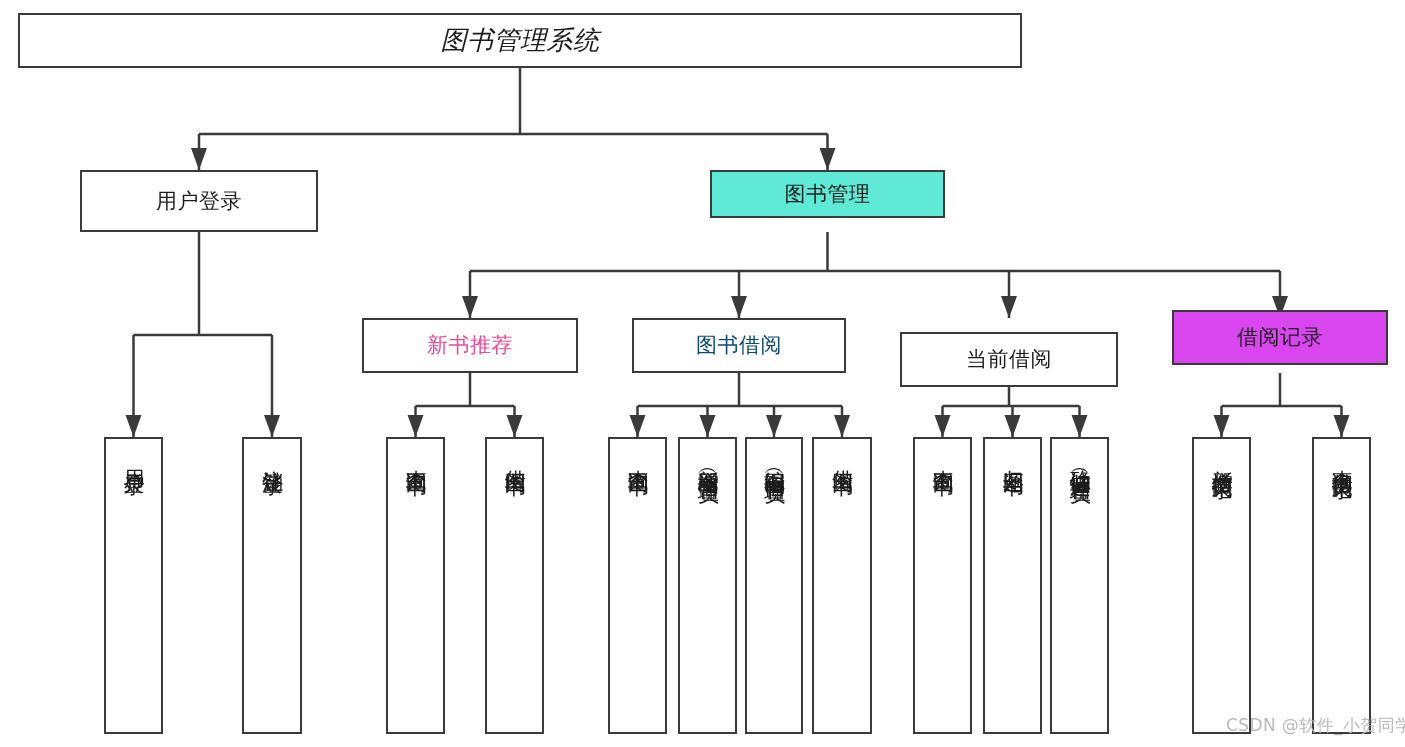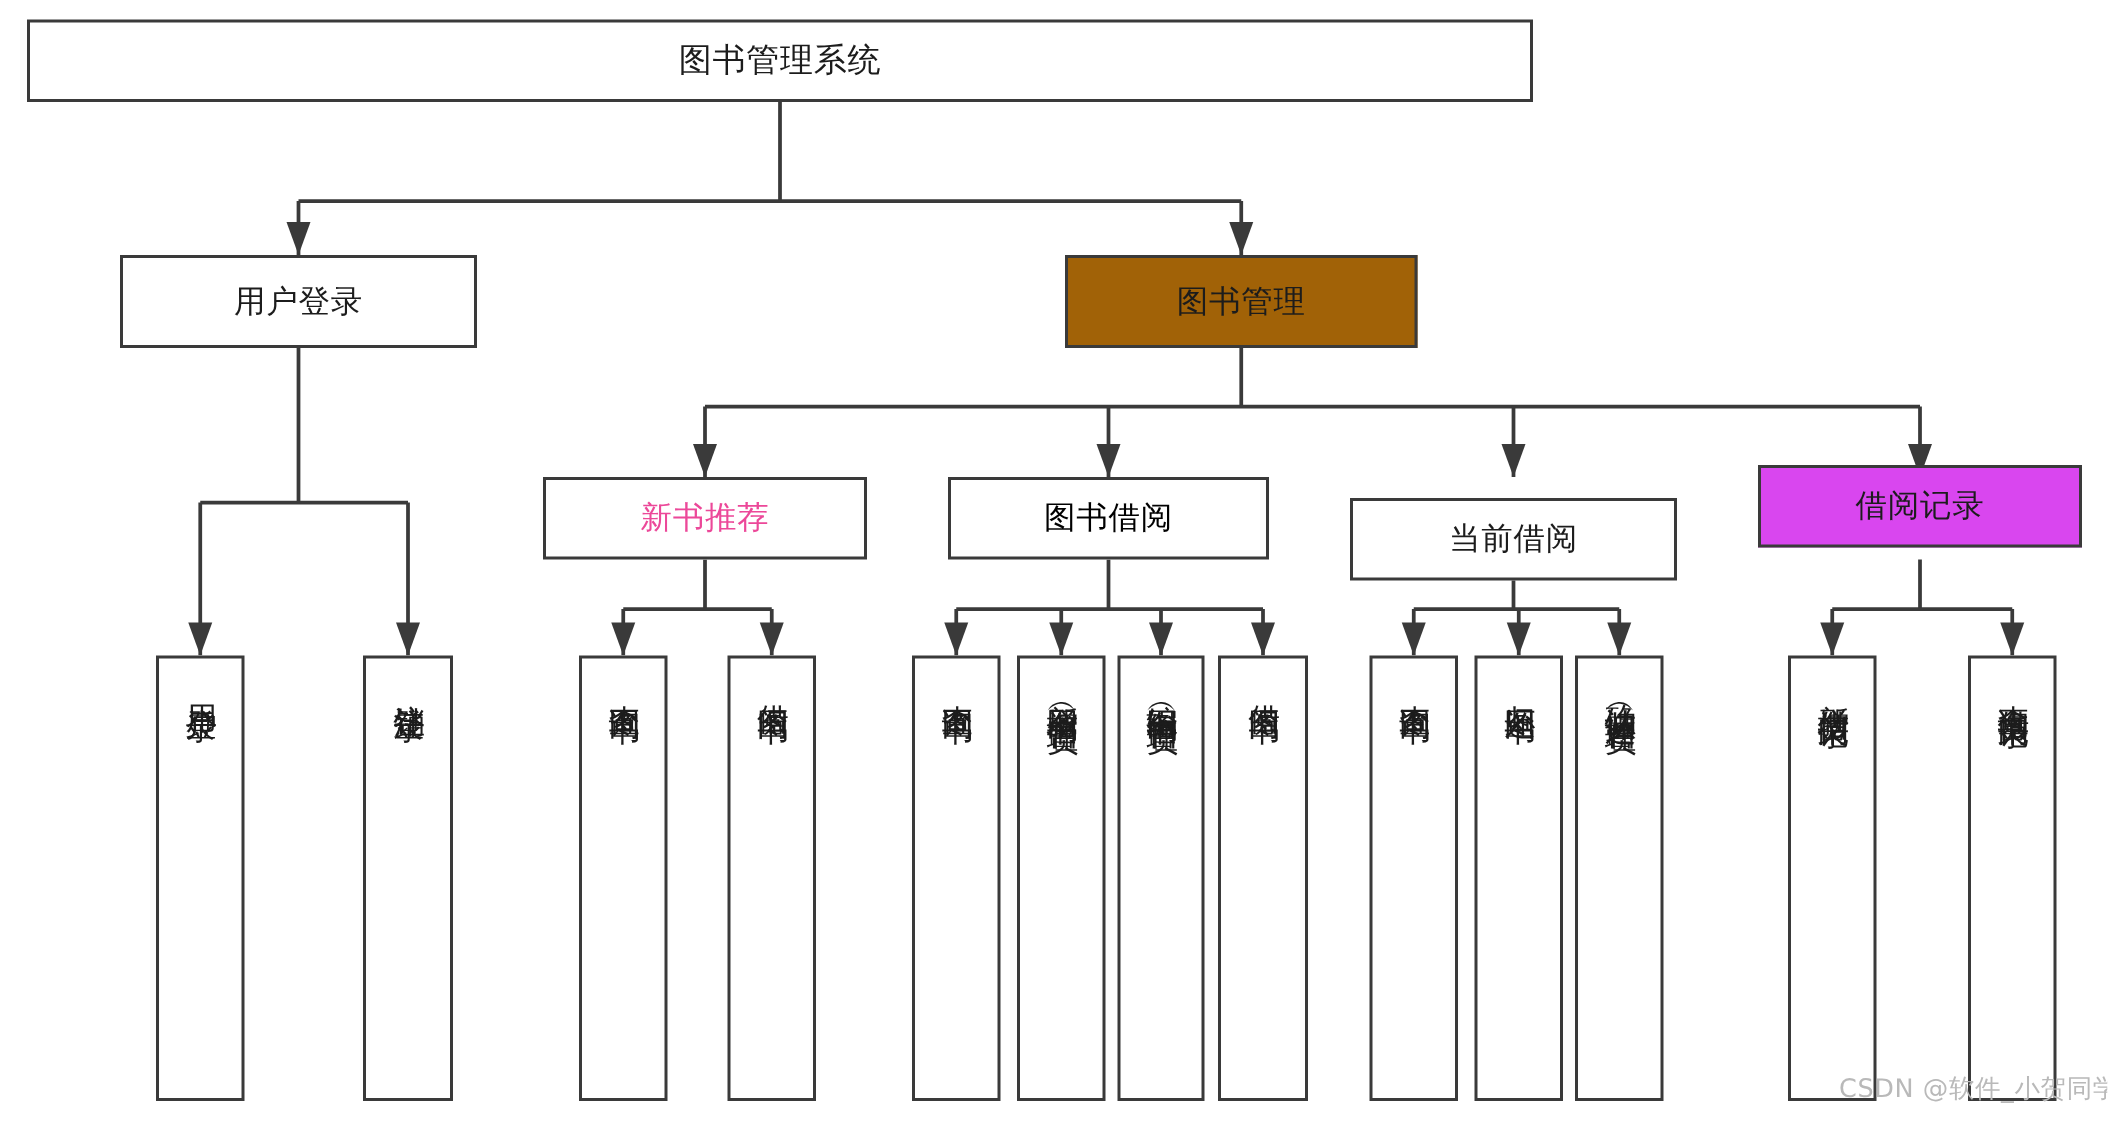--- a/index.html
+++ b/index.html
@@ -41,21 +41,22 @@
     display: block;
     text-align: center;
     line-height: 1.18;
     letter-spacing: 0.5px;
   }
   .node.horizontal .node-label {
     font-size: 21px;
     white-space: nowrap;
   }
   .node.root .node-label {
-    font-size: 22px;
+    font-size: 26px;
+    font-style: italic;
   }
   .node.vertical {
     align-items: flex-start;
     padding-top: 14px;
   }
   .node.vertical .node-label {
     writing-mode: vertical-rl;
     text-orientation: upright;
     font-size: 21px;
     line-height: 1.12;
@@ -130,27 +131,27 @@
       <line x1="1341.5" y1="406" x2="1341.5" y2="437" stroke="#3a3a3a" stroke-width="2.5"></line>
       <path d="M 1333.5 415 L 1349.5 415 L 1341.5 437 Z" fill="#3a3a3a"></path>
     </svg>
   <div id="nodes">
       <div class="node horizontal root" style="left: 18px; top: 13px; width: 1004px; height: 55px; border-color: rgb(58, 58, 58); background: rgb(255, 255, 255); color: rgb(28, 28, 28);">
         <span class="node-label">图书管理系统</span>
       </div>
       <div class="node horizontal" style="left: 80px; top: 170px; width: 238px; height: 62px; border-color: rgb(58, 58, 58); background: rgb(255, 255, 255); color: rgb(28, 28, 28);">
         <span class="node-label">用户登录</span>
       </div>
-      <div class="node horizontal" style="left: 710px; top: 170px; width: 235px; height: 62px; border-color: rgb(58, 58, 58); background: #a16207; color: rgb(28, 28, 28);">
+      <div class="node horizontal" style="left: 710px; top: 170px; width: 235px; height: 48px; border-color: rgb(58, 58, 58); background: #5eead4; color: rgb(28, 28, 28);">
         <span class="node-label">图书管理</span>
       </div>
       <div class="node horizontal" style="left: 362px; top: 318px; width: 216px; height: 55px; border-color: rgb(58, 58, 58); background: rgb(255, 255, 255); color: #ec4899;">
         <span class="node-label">新书推荐</span>
       </div>
-      <div class="node horizontal" style="left: 632px; top: 318px; width: 214px; height: 55px; border-color: rgb(58, 58, 58); background: rgb(255, 255, 255); color: #000000;">
+      <div class="node horizontal" style="left: 632px; top: 318px; width: 214px; height: 55px; border-color: rgb(58, 58, 58); background: rgb(255, 255, 255); color: #0c4a6e;">
         <span class="node-label">图书借阅</span>
       </div>
       <div class="node horizontal" style="left: 900px; top: 318px; width: 218px; height: 55px; border-color: rgb(58, 58, 58); background: rgb(255, 255, 255); color: rgb(28, 28, 28); margin-top: 14px;">
         <span class="node-label">当前借阅</span>
       </div>
       <div class="node horizontal" style="left: 1172px; top: 310px; width: 216px; height: 55px; border-color: rgb(58, 58, 58); background: #d946ef; color: rgb(28, 28, 28);">
         <span class="node-label">借阅记录</span>
       </div>
       <div class="node vertical" style="left: 104px; top: 437px; width: 59px; height: 297px; border-color: rgb(58, 58, 58); background: rgb(255, 255, 255); color: rgb(28, 28, 28);">
         <span class="node-label">用户登录</span>

